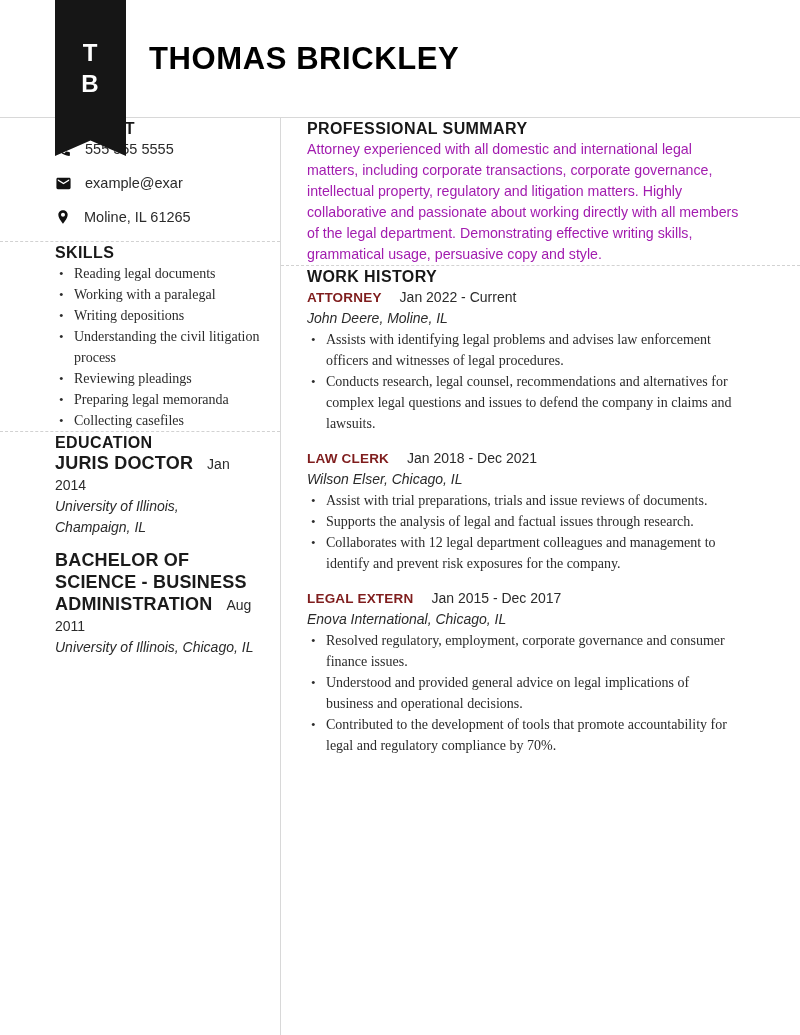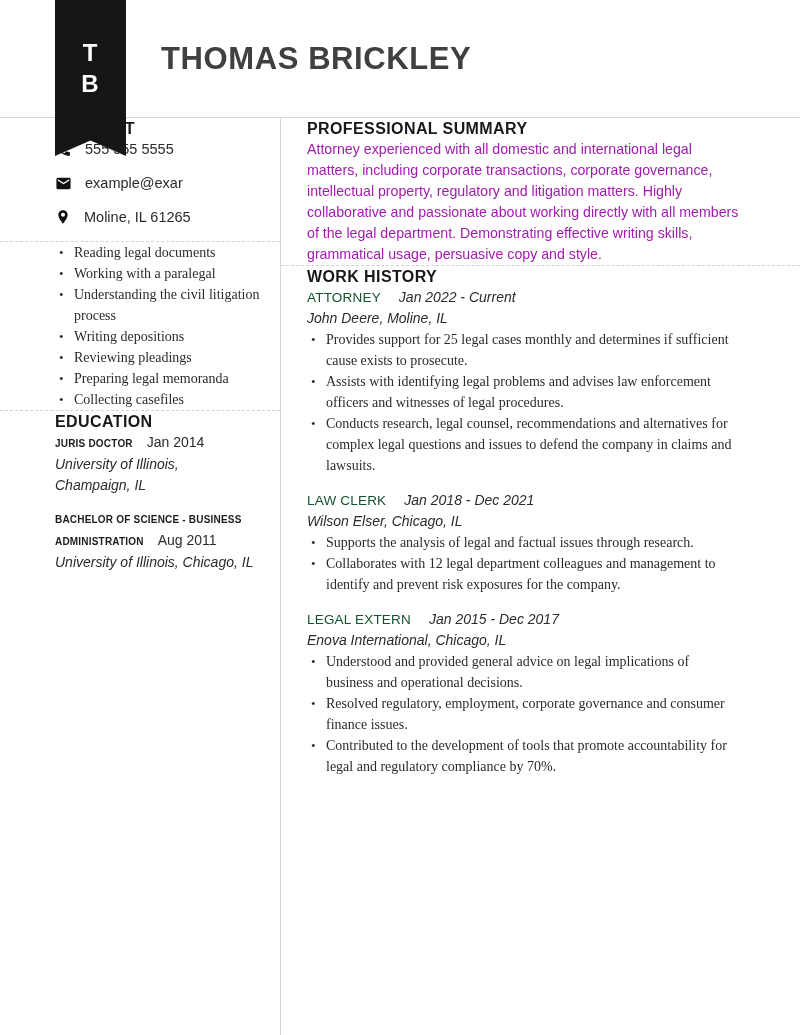--- a/index.html
+++ b/index.html
@@ -21,23 +21,23 @@
     clip-path: polygon(0 0, 100% 0, 100% 100%, 50% 90%, 0 100%);
     display: flex; flex-direction: column; align-items: center;
     padding-top: 37px;
     z-index: 2;
   }
   .ribbon .initial {
     color: #ffffff; font-weight: 700; font-size: 24px; line-height: 31px;
     letter-spacing: 1px;
   }
   h1.name {
-    position: absolute; top: 41px; left: 161px; margin: 0;
+    position: absolute; top: 41px; left: 149px; margin: 0;
     font-size: 31px; font-weight: 800; letter-spacing: .6px;
-    color: #404040; white-space: nowrap;
+    color: #000000; white-space: nowrap;
   }
 
   
   .columns {
     position: absolute; top: 117px; left: 0; right: 0; bottom: 0;
     display: flex;
     border-top: 1px solid var(--rule, #d8d8d8);
   }
   .col-left  { width: 281px; border-right: 1px solid var(--rule, #d8d8d8); }
   .col-right { flex: 1; }
@@ -57,34 +57,34 @@
   .c-row { display: flex; align-items: center; gap: 13px; height: 20px; margin-bottom: 14px; font-size: 14.5px; }
   .c-row svg { flex: 0 0 auto; display: block; }
   .hr-contact { margin-top: 24px; }
   .skills-title { margin-top: 37px; margin-bottom: 12px; }
   ul.dotlist { margin: 0; padding: 0; list-style: none; font-size: 14px; line-height: 21px; }
   ul.dotlist li { position: relative; padding-left: 19px; font-family: Liberation Serif, serif; }
   ul.dotlist li::before { content: "•"; position: absolute; left: 4px; top: 0; font-size: 13px; }
   .hr-skills { margin-top: 25px; }
   .education-title { margin-top: 37px; margin-bottom: 12px; }
   .edu-entry { font-size: 14px; line-height: 21px; margin-bottom: 12px; max-width: 200px; }
-  .degree { font-weight: 700; font-size: 10px; letter-spacing: .2px; color: #1b1b1b; }
+  .degree { font-weight: 700; font-size: 18px; letter-spacing: .2px; color: #1b1b1b; }
   .edu-date { margin-left: 14px; }
   .school { font-style: italic; }
 
   
   .rpad { padding-left: 26px; padding-right: 60px; }
   .summary-title { margin-top: 36px; margin-bottom: 9px; }
   .summary-text { margin: 0; font-size: 14.2px; line-height: 21px; color: #a21caf; }
   .hr-summary { margin-top: 30px; }
   .work-title { margin-top: 37px; margin-bottom: 8px; }
   .job { margin-bottom: 14px; font-size: 14px; }
   .job-head { line-height: 21px; }
-  .role { font-weight: 400; font-size: 13.5px; letter-spacing: .2px; color: #14532d; }
-  .dates { font-style: italic; margin-left: 18px; }
+  .role { font-weight: 700; font-size: 13.5px; letter-spacing: .2px; color: #7f1d1d; }
+  .dates { margin-left: 18px; }
   .company { font-style: italic; line-height: 21px; }
 </style>
 </head>
 <body>
 
 <div class="page">
 
   <div class="ribbon">
     <span class="initial">T</span>
     <span class="initial">B</span>
@@ -118,25 +118,26 @@
                 <path d="M12 2C8.13 2 5 5.13 5 8.5c0 5.25 7 13.5 7 13.5s7-8.25 7-13.5C19 5.13 15.87 2 12 2zm0 9.5c-1.66 0-3-1.34-3-3s1.34-3 3-3 3 1.34 3 3-1.34 3-3 3z"></path>
               </svg>
             <span>Moline, IL 61265</span>
           </div>
         </div>
         <hr class="divider hr-contact">
       </section>
 
       <section>
         <div class="lpad">
+          <h2 class="sec-title skills-title">SKILLS</h2>
           <ul class="dotlist">
             <li>Reading legal documents</li>
             <li>Working with a paralegal</li>
+            <li>Writing depositions</li>
             <li>Understanding the civil litigation process</li>
-            <li>Writing depositions</li>
             <li>Reviewing pleadings</li>
             <li>Preparing legal memoranda</li>
             <li>Collecting casefiles</li>
           </ul>
         </div>
         <hr class="divider hr-skills">
       </section>
 
       <section>
         <div class="lpad">
@@ -168,45 +169,45 @@
       <section>
         <div class="rpad">
           <h2 class="sec-title work-title">WORK HISTORY</h2>
 
           <div class="job">
             <div class="job-head">
               <span class="role">ATTORNEY</span><span class="dates">Jan 2022 - Current</span>
             </div>
             <div class="company">John Deere, Moline, IL</div>
             <ul class="dotlist">
-              <li>Provides support for 25 legal cases monthly and determines if sufficient cause exists to prosecute.</li>
               <li>Assists with identifying legal problems and advises law enforcement officers and witnesses of legal procedures.</li>
               <li>Conducts research, legal counsel, recommendations and alternatives for complex legal questions and issues to defend the company in claims and lawsuits.</li>
             </ul>
           </div>
 
           <div class="job">
             <div class="job-head">
               <span class="role">LAW CLERK</span><span class="dates">Jan 2018 - Dec 2021</span>
             </div>
             <div class="company">Wilson Elser, Chicago, IL</div>
             <ul class="dotlist">
+              <li>Assist with trial preparations, trials and issue reviews of documents.</li>
               <li>Supports the analysis of legal and factual issues through research.</li>
               <li>Collaborates with 12 legal department colleagues and management to identify and prevent risk exposures for the company.</li>
             </ul>
           </div>
 
           <div class="job">
             <div class="job-head">
               <span class="role">LEGAL EXTERN</span><span class="dates">Jan 2015 - Dec 2017</span>
             </div>
             <div class="company">Enova International, Chicago, IL</div>
             <ul class="dotlist">
+              <li>Resolved regulatory, employment, corporate governance and consumer finance issues.</li>
               <li>Understood and provided general advice on legal implications of business and operational decisions.</li>
-              <li>Resolved regulatory, employment, corporate governance and consumer finance issues.</li>
               <li>Contributed to the development of tools that promote accountability for legal and regulatory compliance by 70%.</li>
             </ul>
           </div>
         </div>
       </section>
     </main>
   </div>
 </div>
 
 </body></html>

